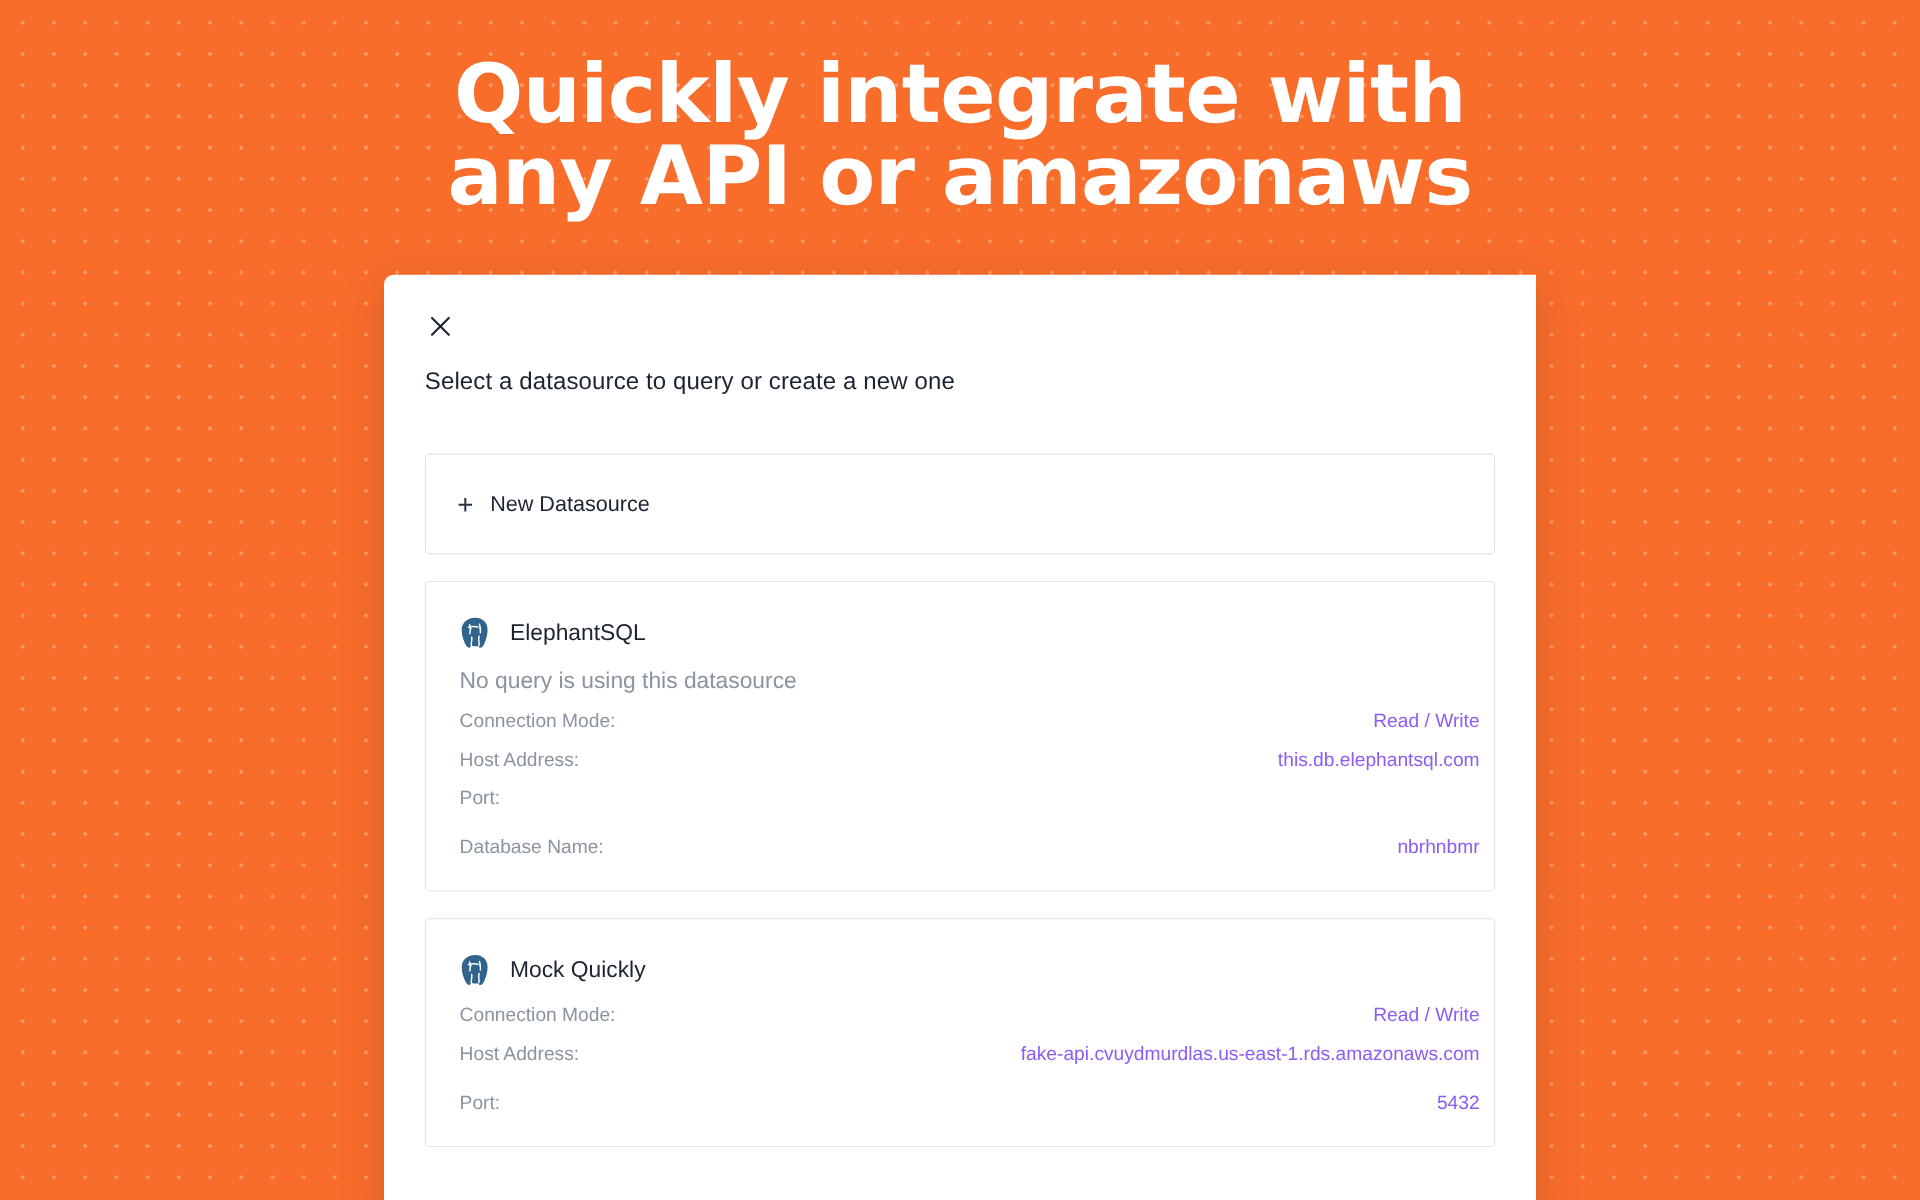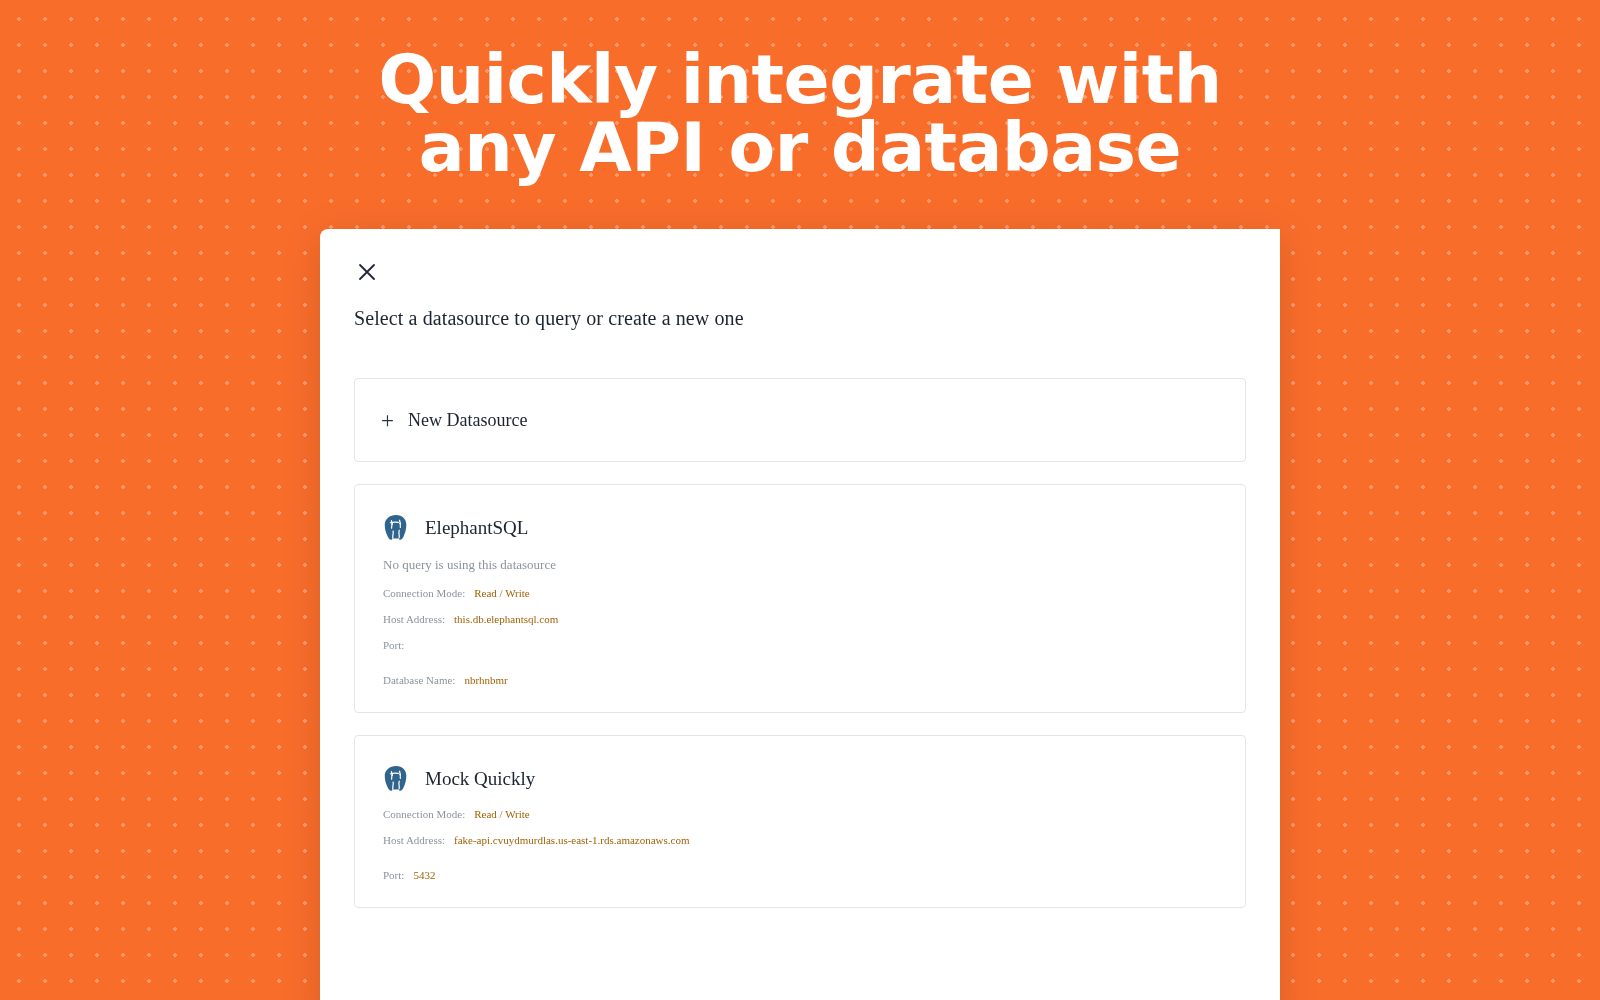--- a/index.html
+++ b/index.html
@@ -48,21 +48,20 @@
     background: #ffffff;
     border-radius: 8px 0 0 0;
     box-shadow: 0 8px 40px rgba(0,0,0,0.13);
     overflow: hidden;
     z-index: 2;
   }
   .modal-inner {
     padding: 30px 34px 0 34px;
     width: 960px;
     box-sizing: border-box;
-    font-family: Liberation Serif, serif;
   }
   .close-row {
     height: 34px;
   }
   .close-btn {
     width: 26px;
     height: 26px;
     display: inline-flex;
     align-items: center;
     justify-content: center;
@@ -123,45 +122,46 @@
     width: 30px;
     height: 30px;
     flex: 0 0 30px;
     display: block;
   }
   .ds-name {
     font-size: 19px;
     color: #1b2430;
   }
   .ds-sub {
-    font-size: 13px;
+    font-size: 19px;
     color: #8a949f;
     margin: 12px 0 14px 2px;
   }
   .ds-row {
-    font-size: 11px;
+    font-size: 16px;
     margin: 0 0 14px 2px;
     color: #8a949f;
     display: flex;
     gap: 9px;
     align-items: baseline;
+    justify-content: space-between;
   }
   .ds-row .val {
-    color: #a16207;
+    color: #8b5cf6;
   }
   .ds-row:last-child { margin-bottom: 0; margin-top: 23px; }
 </style>
 </head>
 <body>
 
 <div class="dot-bg"></div>
 
 <div class="hero">
   <div class="hero-line">Quickly integrate with</div>
-  <div class="hero-line">any API or database</div>
+  <div class="hero-line">any API or amazonaws</div>
 </div>
 
 <div class="modal">
   <div class="modal-inner">
 
     <div class="close-row">
       <button class="close-btn" aria-label="close">
         <svg width="20" height="20" viewBox="0 0 20 20" aria-hidden="true">
           <path d="M3 3 L17 17 M17 3 L3 17" stroke="#1f2733" stroke-width="1.8" stroke-linecap="round" fill="none"></path>
         </svg>

